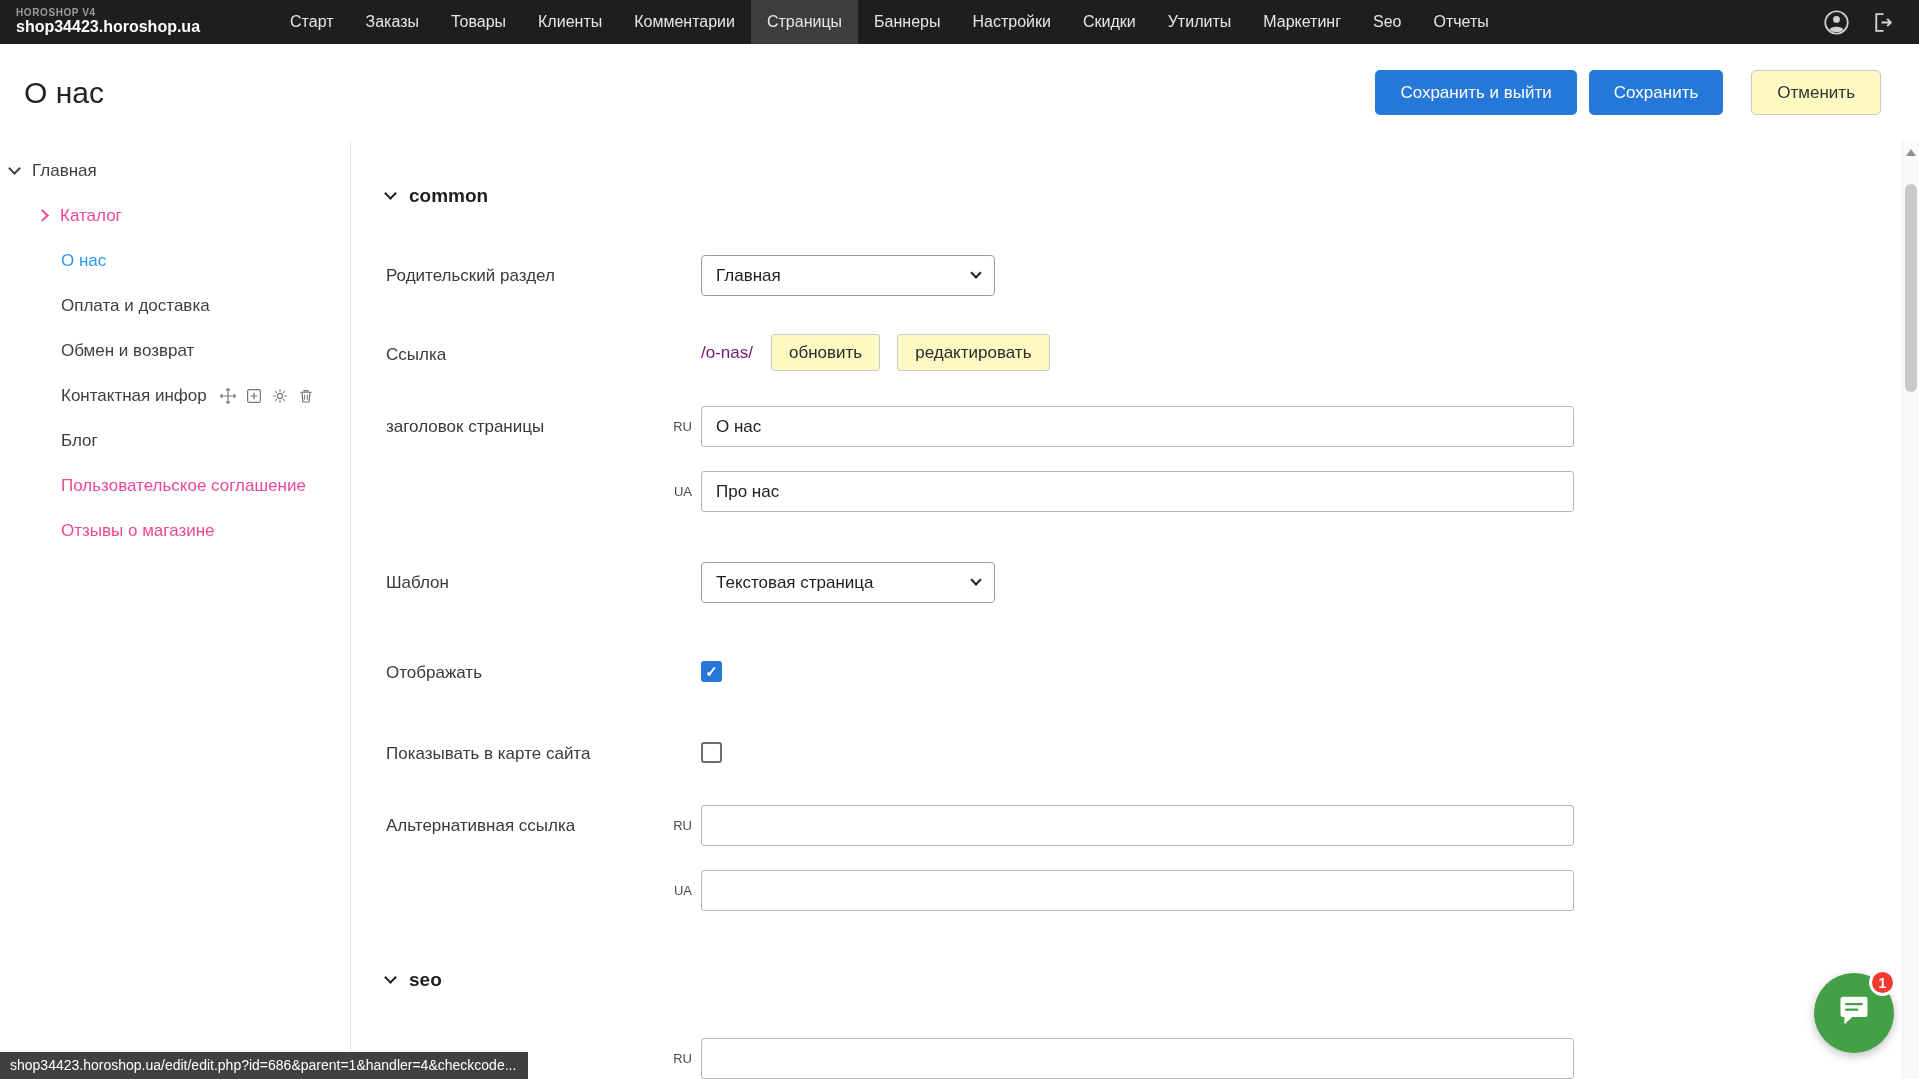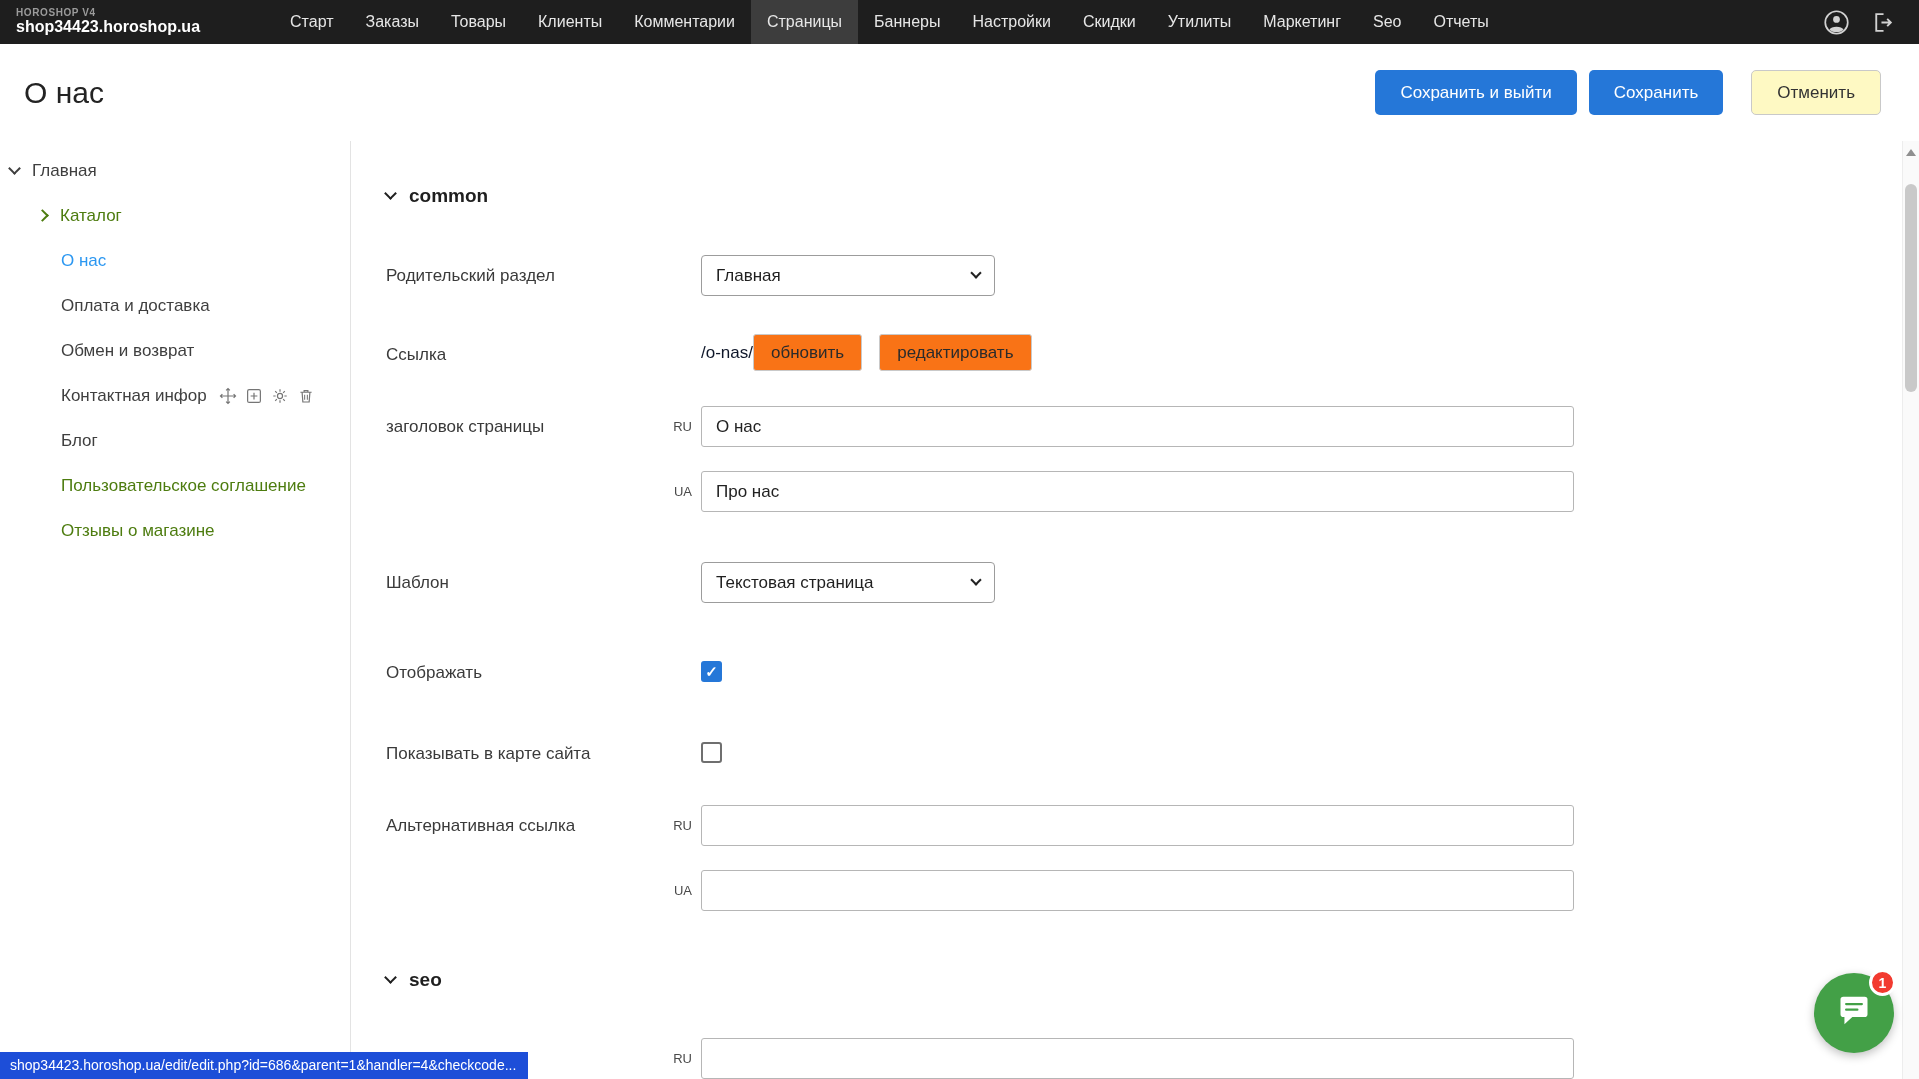--- a/index.html
+++ b/index.html
@@ -35,21 +35,21 @@
   .btn-cancel { background:#fef9c3; border:1px solid #c9c9c9; color:#333; margin-left:28px !important; }
 
   
   .sidebar { position:absolute; top:141px; left:0; width:351px; bottom:0;
     border-right:1px solid #e3e3e3; background:#fff; padding-top:7px; }
   .tree-item { display:flex; align-items:center; height:45px; font-size:17px;
     color:#3f3f3f; cursor:pointer; white-space:nowrap; }
   .tree-item.root { padding-left:10px; }
   .tree-item.child { padding-left:61px; }
   .tree-item.child.with-chev { padding-left:38px; }
-  .tree-item.muted { color:#4d7c0f; }
+  .tree-item.muted { color:#ec4899; }
   .tree-item.selected { color:#2b97f1; }
   .chev { display:inline-block; width:9px; height:9px;
     border-right:2px solid currentColor; border-bottom:2px solid currentColor; }
   .chev.down { transform:rotate(45deg); margin-top:-5px; }
   .chev.right { transform:rotate(-45deg); }
   .tree-item .chev { margin-right:13px; flex:0 0 auto; }
   .row-icons { display:flex; align-items:center; gap:8px; margin-left:12px; color:#757575; }
   .row-icons svg { display:block; }
 
   
@@ -68,22 +68,22 @@
   .lang-tag { width:38px; padding-right:9px; text-align:right;
     font-size:13px; color:#4a4a4a; flex:0 0 auto; }
   .text-input { width:873px; height:41px; border:1px solid #b6b6b6; border-radius:3px;
     font-size:17px; padding:0 14px; color:#222;
     font-family:"Liberation Sans", sans-serif; outline:none; }
   .select { width:294px; height:41px; border:1px solid #9c9c9c; border-radius:4px;
     display:flex; align-items:center; justify-content:space-between;
     padding:0 14px; font-size:17px; color:#1f1f1f; background:#fff; cursor:pointer; }
   .select .chev { width:8px; height:8px; color:#222; }
   .link-flex { display:flex; align-items:center; }
-  .link-value { font-size:17px; color:#0f172a; }
-  .small-btn { height:37px; padding:0 17px; background:#f97316; border:1px solid #c9c9c9;
+  .link-value { font-size:17px; color:#701a75; margin-right:18px; }
+  .small-btn { height:37px; padding:0 17px; background:#fef9c3; border:1px solid #c9c9c9;
     border-radius:3px; font-size:17px; color:#2b2b2b; cursor:pointer;
     font-family:"Liberation Sans", sans-serif; margin-right:17px; }
   .checkbox { width:21px; height:21px; border-radius:3px; cursor:pointer; margin-top:9px; }
   .checkbox.checked { background:#2577d8; display:flex; align-items:center; justify-content:center; }
   .checkbox.checked::after { content:"\2713"; color:#fff; font-size:15px; font-weight:700; line-height:1; }
   .checkbox.unchecked { background:#fff; border:2px solid #6f6f6f; }
 
   .mt48 { margin-top:48px; }  .mt38 { margin-top:38px; }
   .mt35 { margin-top:35px; }  .mt50 { margin-top:50px; }
   .mt49 { margin-top:49px; }  .mt40 { margin-top:40px; }
@@ -92,21 +92,21 @@
   
   .scrollbar { position:absolute; right:0; top:141px; width:17px; bottom:0;
     background:#fafafa; border-left:1px solid #ededed; z-index:25; }
   .scroll-arrow { width:0; height:0; border-left:5px solid transparent;
     border-right:5px solid transparent; border-bottom:7px solid #8f8f8f;
     margin:8px auto 0 auto; }
   .scroll-thumb { position:absolute; top:43px; left:2px; width:12px; height:208px;
     background:#c9c9c9; border-radius:6px; cursor:pointer; }
 
   
-  .statusbar { position:absolute; left:0; bottom:0; background:#1d4ed8; color:#fff;
+  .statusbar { position:absolute; left:0; bottom:0; background:#404040; color:#fff;
     font-size:14px; padding:5px 12px 6px 10px; z-index:40; white-space:nowrap; }
 
   
   .chat-btn { position:absolute; right:25px; bottom:26px; width:80px; height:80px;
     border-radius:50%; background:#43a047; display:flex; align-items:center;
     justify-content:center; cursor:pointer; z-index:40;
     box-shadow:0 3px 10px rgba(0,0,0,.25); }
   .chat-badge { position:absolute; top:-4px; right:-2px; min-width:27px; height:27px;
     border-radius:50%; background:#f23a2f; color:#fff; font-size:14px; font-weight:700;
     display:flex; align-items:center; justify-content:center; border:3px solid #fff; }

